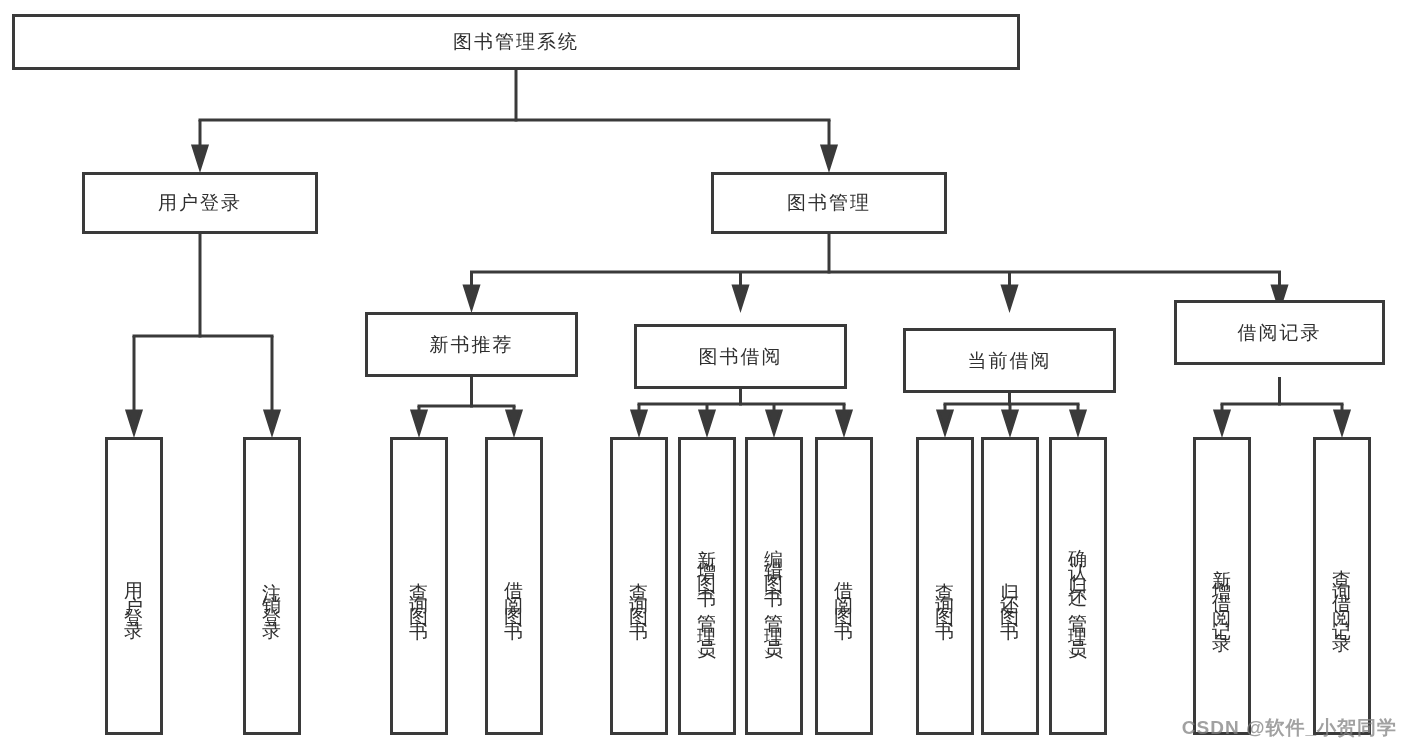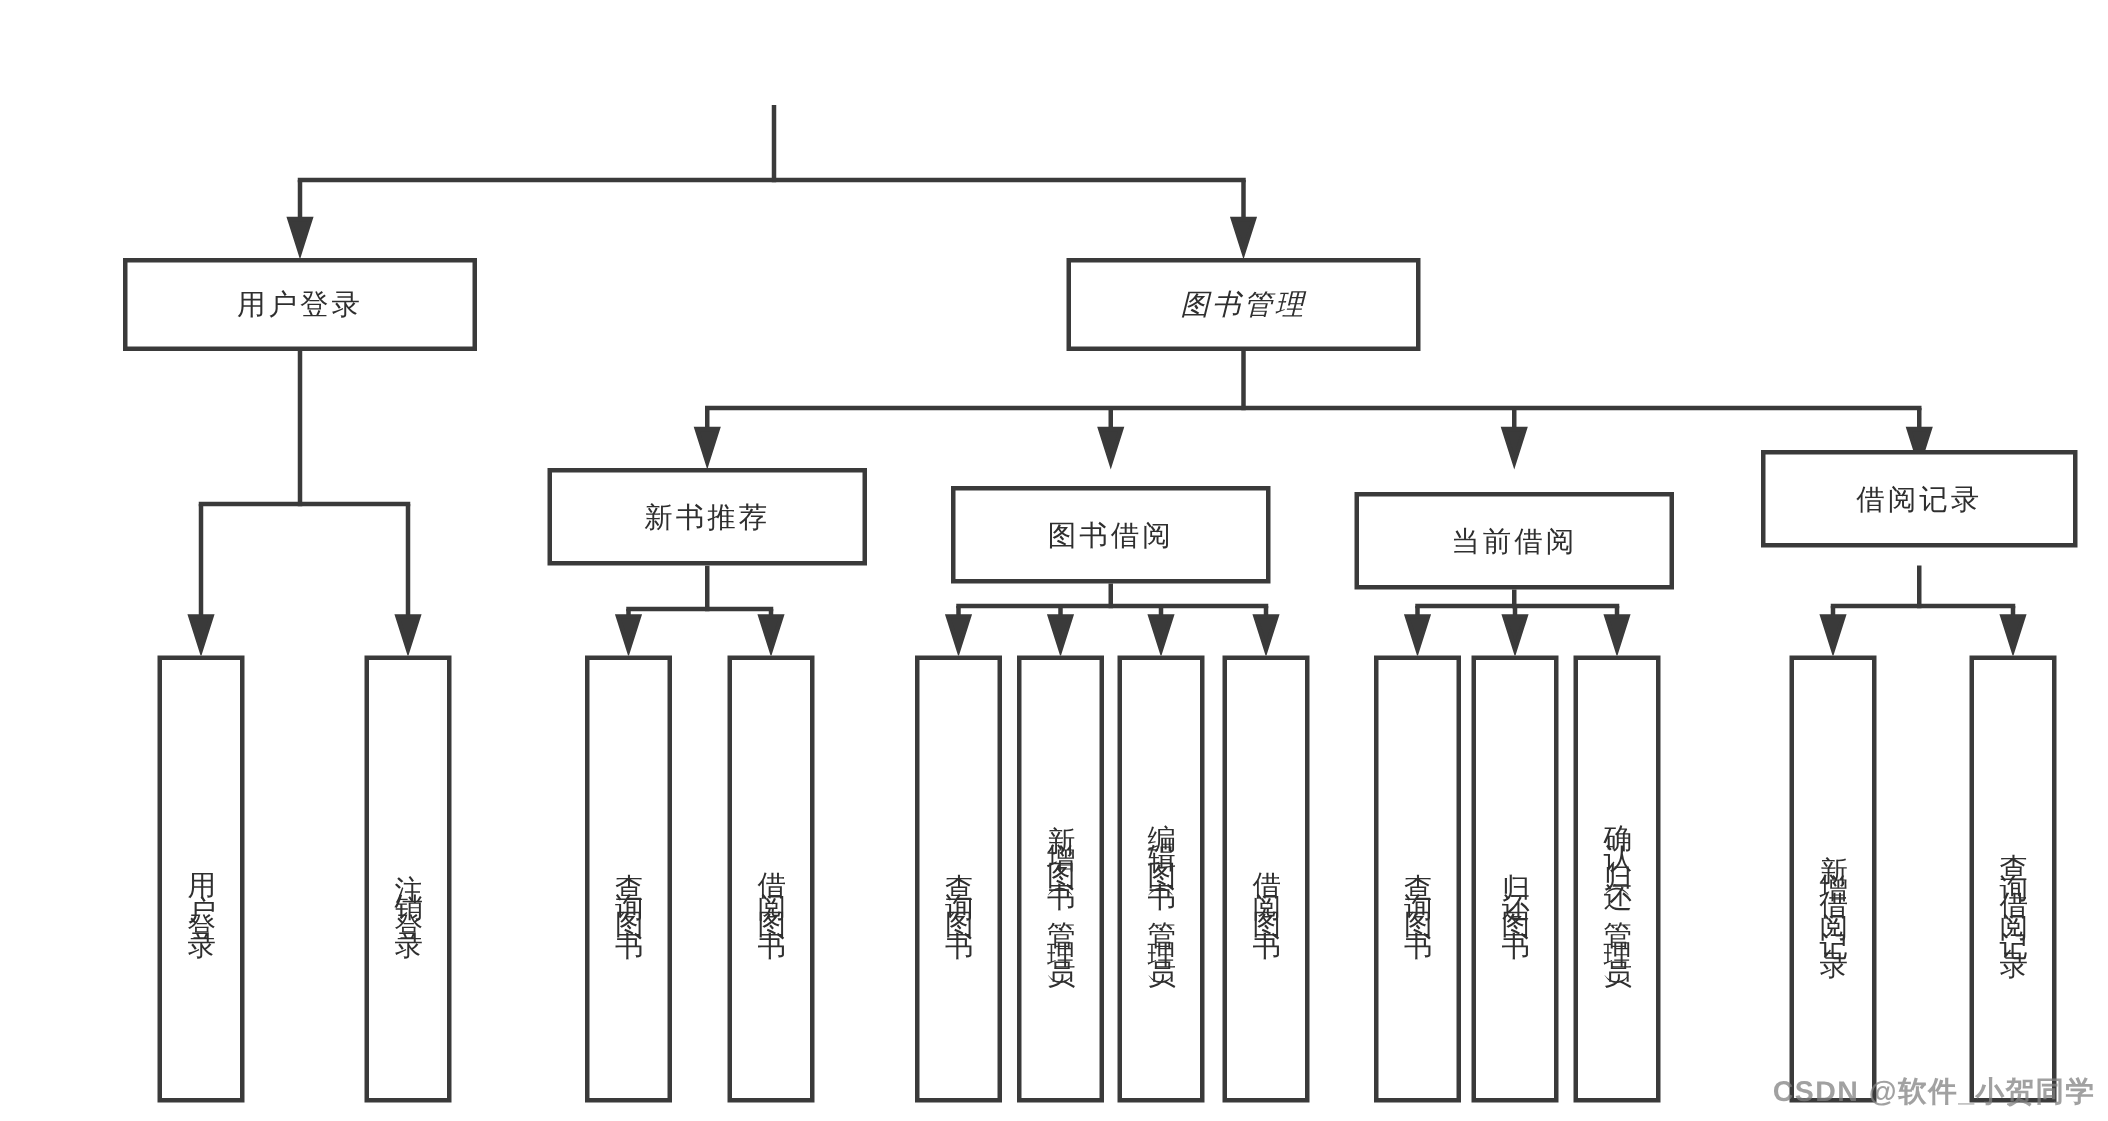--- a/index.html
+++ b/index.html
@@ -114,25 +114,28 @@
 
       <line x1="1279.5" y1="377" x2="1279.5" y2="405.5"></line>
       <line x1="1220.5" y1="404" x2="1343.5" y2="404"></line>
       <line x1="1222" y1="404" x2="1222" y2="415"></line>
       <polygon points="1215,411 1229,411 1222,433"></polygon>
       <line x1="1342" y1="404" x2="1342" y2="415"></line>
       <polygon points="1335,411 1349,411 1342,433"></polygon>
     </g>
   </svg>
 
+  <div class="box" style="left:12px; top:14px; width:1008px; height:56px;">
+    <span class="h-label">图书管理系统</span>
+  </div>
 
   <div class="box" style="left:82px; top:172px; width:236px; height:62px;">
     <span class="h-label">用户登录</span>
   </div>
-  <div class="box" style="left:711px; top:172px; width:236px; height:62px;font-style:italic;">
+  <div class="box" style="left:711px; top:172px; width:236px; height:62px;">
     <span class="h-label">图书管理</span>
   </div>
 
   <div class="box" style="left:365px; top:312px; width:213px; height:65px;">
     <span class="h-label">新书推荐</span>
   </div>
   <div class="box" style="left:634px; top:324px; width:213px; height:65px;">
     <span class="h-label">图书借阅</span>
   </div>
   <div class="box" style="left:903px; top:312px; width:213px; height:65px;margin-top:16px;">

